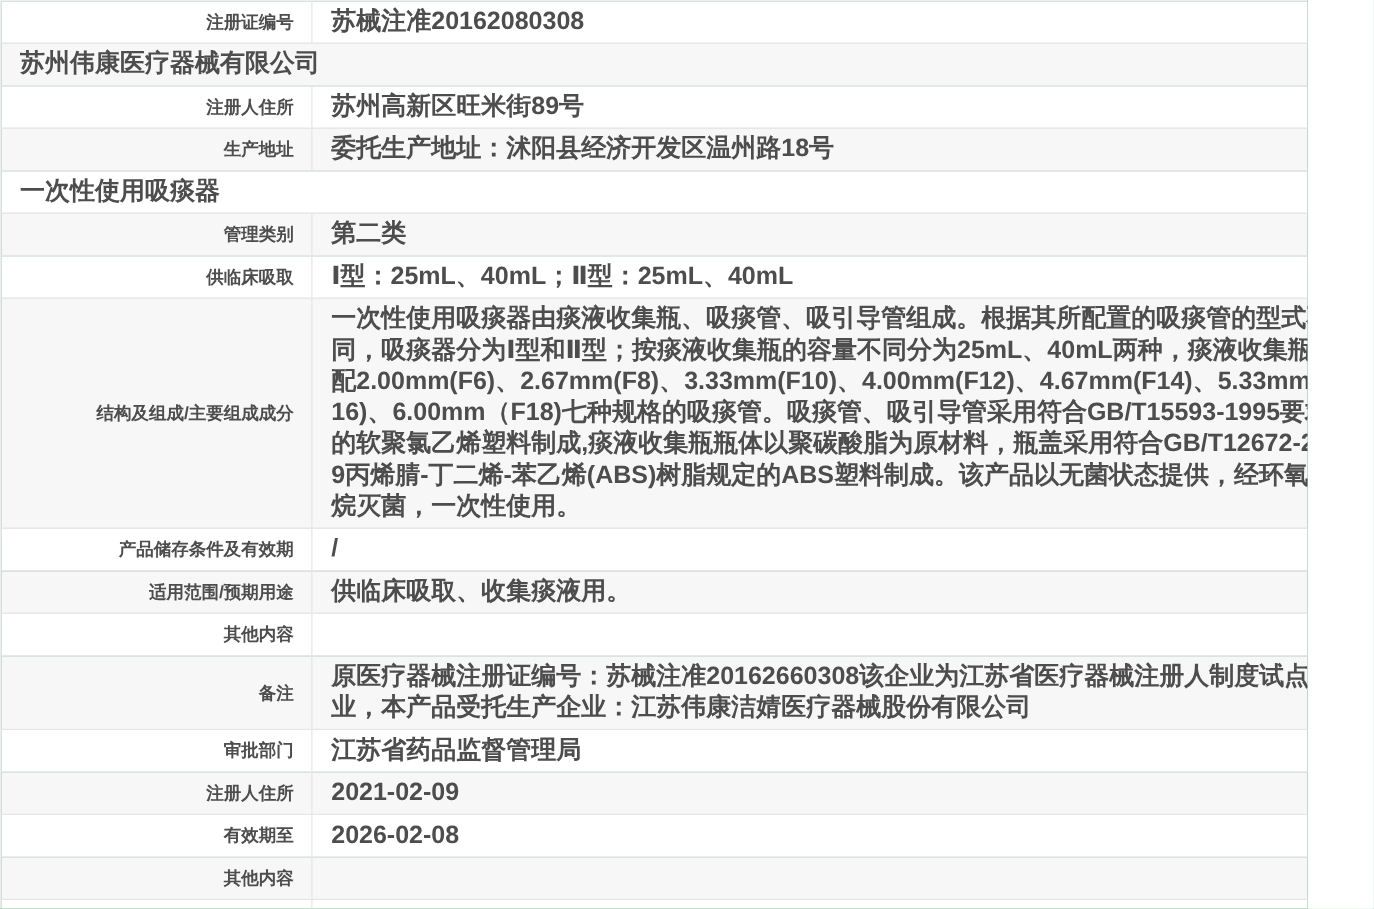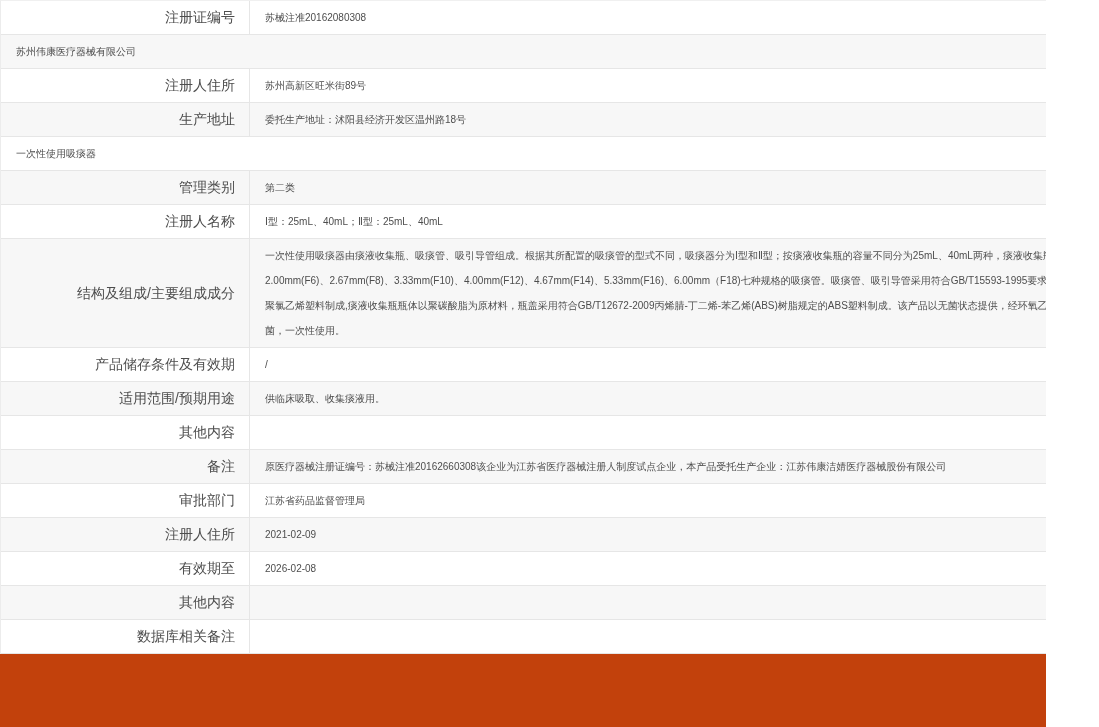--- a/index.html
+++ b/index.html
@@ -3,22 +3,23 @@
 <meta charset="utf-8">
 <style>
   * { margin: 0; padding: 0; box-sizing: border-box; }
   html, body {
     background: #ffffff;
     font-family: "Liberation Sans", "DejaVu Sans", sans-serif;
   }
   .page {
     width: 1046px;
     height: 727px;
-    background: #c2410c;
+    background: #15803d;
     overflow: hidden;
+    font-weight: bold;
   }
   .record-table {
     width: 1093px;
     border-left: 1px solid #ececec;
     border-right: 1px solid #dcdcdc;
     border-top: 1px solid #f0f0f0;
   }
   .row {
     display: flex;
     align-items: stretch;
@@ -37,21 +38,21 @@
     padding: 4px 14px;
     font-size: 14px;
     color: #4d4d4d;
     line-height: 25px;
   }
   .value-cell {
     flex: 1;
     display: flex;
     align-items: center;
     padding: 4px 15px;
-    font-size: 10px;
+    font-size: 20px;
     color: #4d4d4d;
     line-height: 25px;
     word-break: break-all;
   }
 </style>
 </head>
 <body>
 
 <div class="page">
   <div class="record-table">
@@ -78,21 +79,21 @@
     <div class="row">
       <div class="value-cell">一次性使用吸痰器</div>
     </div>
 
     <div class="row">
       <div class="label-cell">管理类别</div>
       <div class="value-cell">第二类</div>
     </div>
 
     <div class="row">
-      <div class="label-cell">注册人名称</div>
+      <div class="label-cell">供临床吸取</div>
       <div class="value-cell">Ⅰ型：25mL、40mL；Ⅱ型：25mL、40mL</div>
     </div>
 
     <div class="row">
       <div class="label-cell">结构及组成/主要组成成分</div>
       <div class="value-cell">一次性使用吸痰器由痰液收集瓶、吸痰管、吸引导管组成。根据其所配置的吸痰管的型式不同，吸痰器分为Ⅰ型和Ⅱ型；按痰液收集瓶的容量不同分为25mL、40mL两种，痰液收集瓶可配2.00mm(F6)、2.67mm(F8)、3.33mm(F10)、4.00mm(F12)、4.67mm(F14)、5.33mm(F16)、6.00mm（F18)七种规格的吸痰管。吸痰管、吸引导管采用符合GB/T15593-1995要求的软聚氯乙烯塑料制成,痰液收集瓶瓶体以聚碳酸脂为原材料，瓶盖采用符合GB/T12672-2009丙烯腈-丁二烯-苯乙烯(ABS)树脂规定的ABS塑料制成。该产品以无菌状态提供，经环氧乙烷灭菌，一次性使用。</div>
     </div>
 
     <div class="row">
       <div class="label-cell">产品储存条件及有效期</div>

